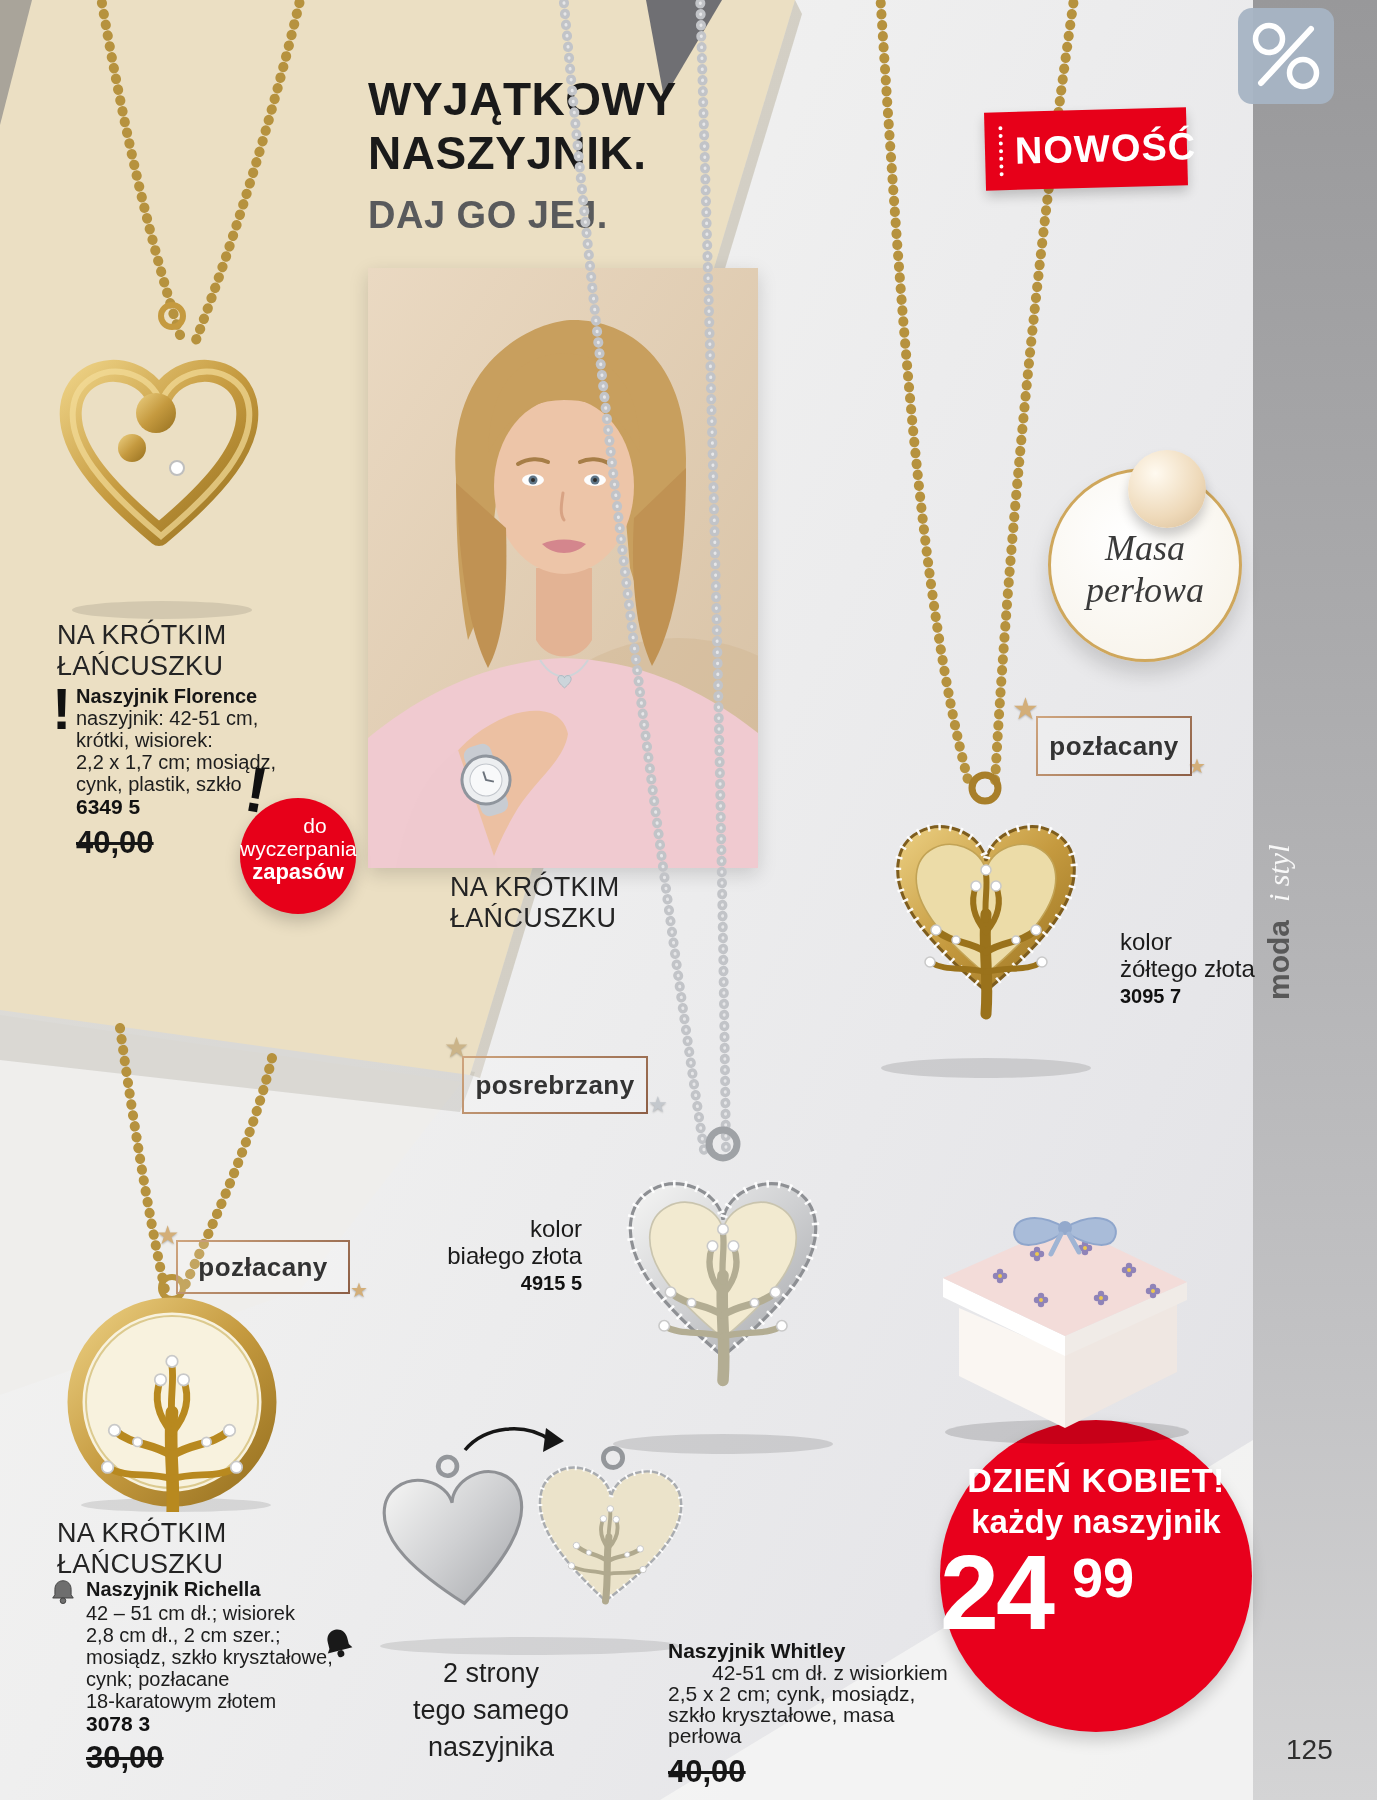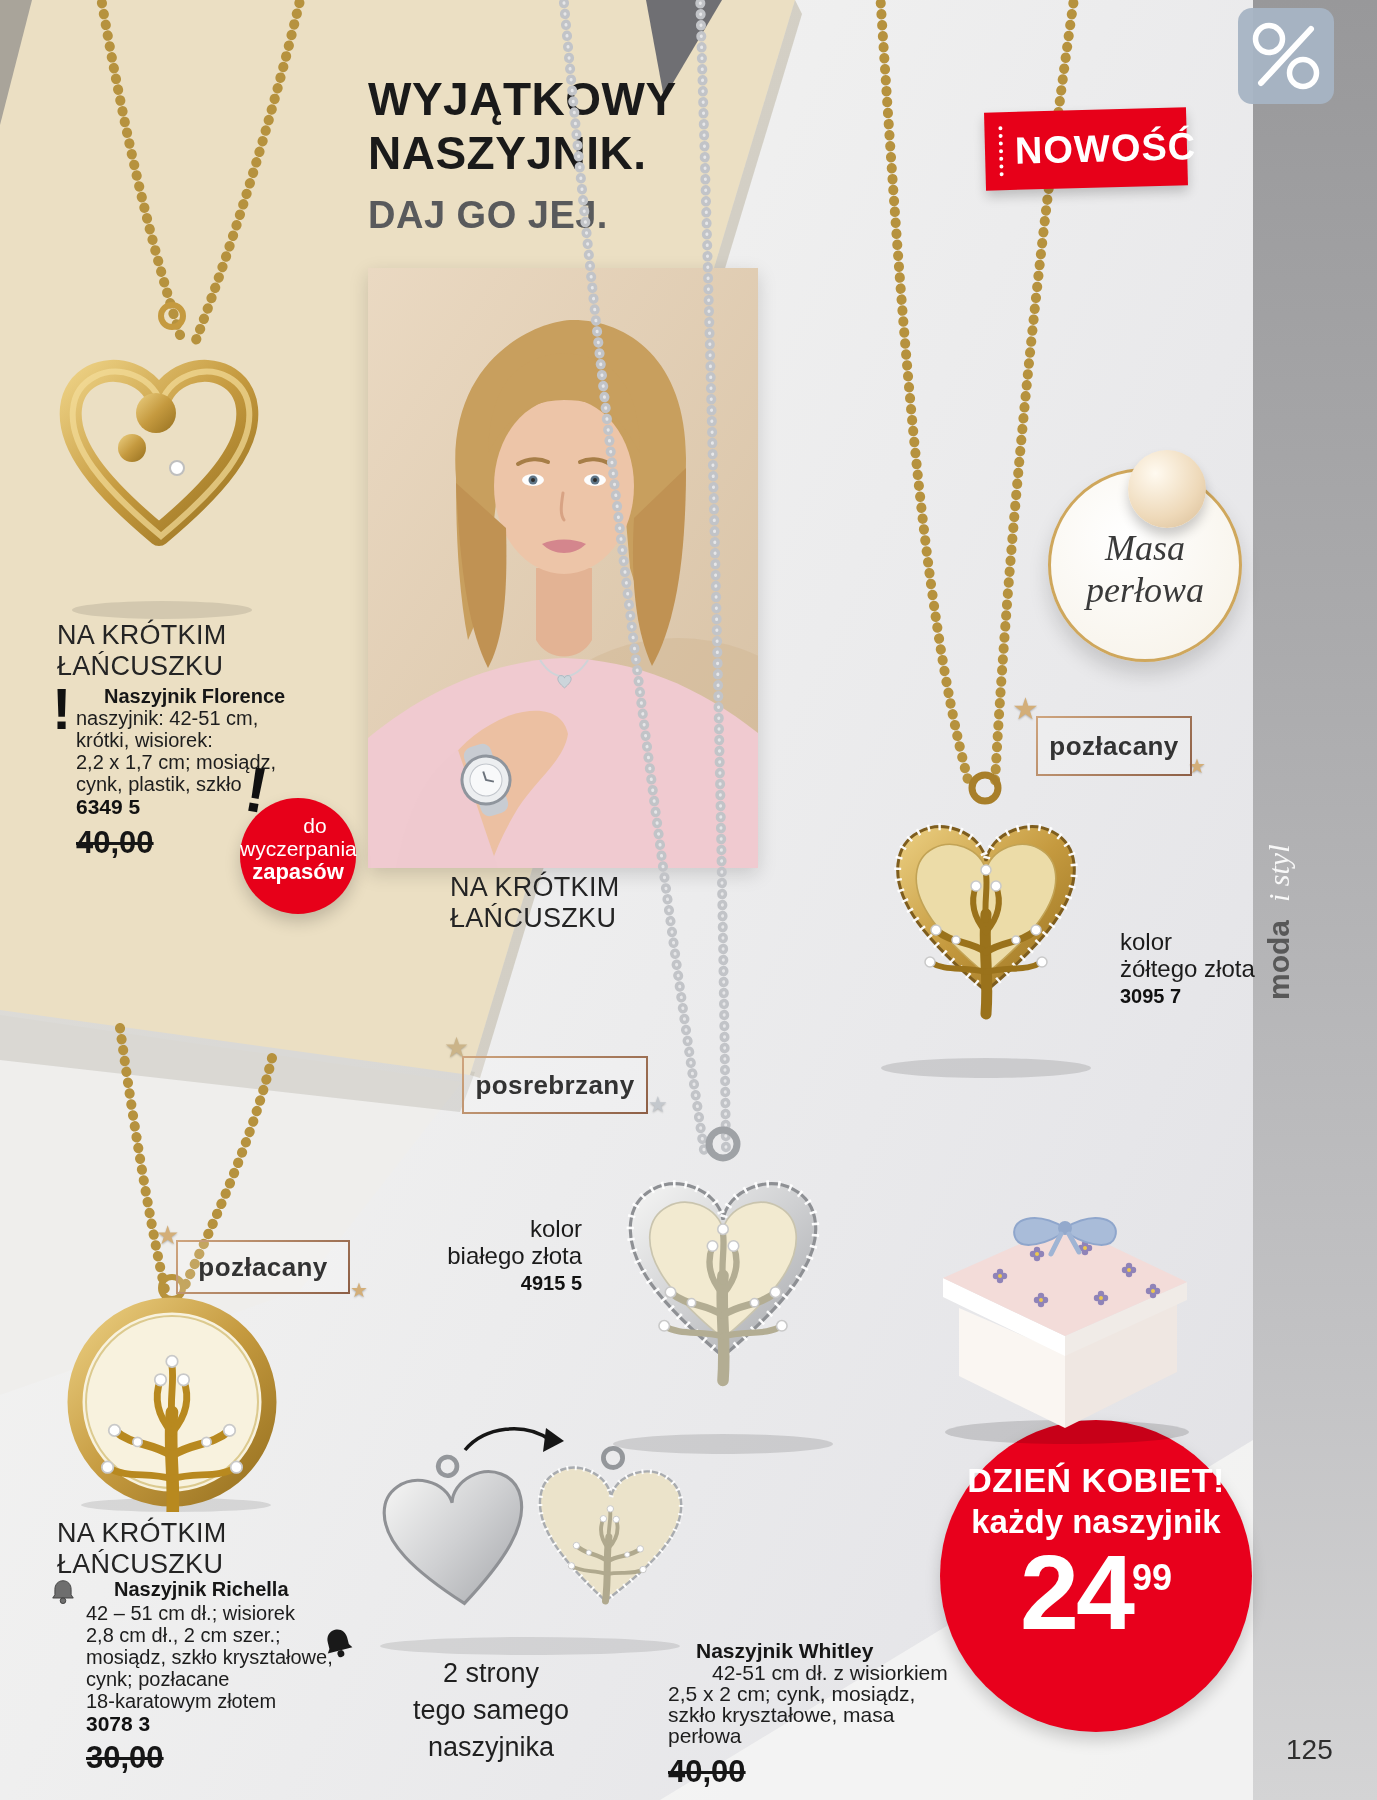--- a/index.html
+++ b/index.html
@@ -1,21 +1,21 @@
 <!DOCTYPE html>
 <html><head>
 <meta charset="utf-8">
 <style>
   html,body{margin:0;padding:0;background:#888;}
   #canvas{position:relative;width:1377px;height:1800px;overflow:hidden;
     background:linear-gradient(115deg,#f7f6f4 0%,#efefef 38%,#e6e6e9 75%,#dfdfe3 100%);
     font-family:"Liberation Sans",sans-serif;color:#1c1c1b;}
   .abs{position:absolute;}
   .heading{font-size:27px;line-height:31px;font-weight:500;letter-spacing:.3px;color:#242424;}
-  .pname{font-weight:700;font-size:20px;line-height:22px;color:#161616;margin-left:28px;}
+  .pname{font-weight:700;font-size:20px;line-height:22px;color:#161616;}
   .pline{font-size:20px;line-height:22px;font-weight:500;color:#1d1d1d;}
   .pcode{font-weight:700;font-size:21px;line-height:24px;color:#111;}
   .oldprice{font-size:31px;font-weight:700;color:#161616;text-decoration:line-through;text-decoration-thickness:3px;}
   .label-box{border:2px solid transparent;border-image:linear-gradient(135deg,#cfa57e,#8d5f46) 1;
     display:flex;align-items:center;justify-content:center;font-weight:700;font-size:26px;
     color:#333;letter-spacing:.4px;background:rgba(255,255,255,.18);}
   .star{position:absolute;line-height:1;text-shadow:0 1px 2px rgba(0,0,0,.25);}
   .badge-circle{border-radius:50%;background:#e70019;color:#fff;text-align:center;box-shadow:0 8px 16px rgba(0,0,0,.18);}
   .hdr1{font-size:46px;line-height:1;font-weight:800;color:#1a1a1a;letter-spacing:.5px;}
   .hdr3{font-size:38px;line-height:1;font-weight:700;color:#595a5c;letter-spacing:.5px;}
@@ -293,23 +293,23 @@
   </div>
 
   <svg class="abs" width="32" height="32" viewBox="0 0 24 24" style="left:322px;top:1626px;transform:rotate(-14deg);">
     <use href="#bellshape" fill="#191919"></use>
   </svg>
 
   <div class="abs badge-circle" style="left:940px;top:1420px;width:312px;height:312px;background:#e8001c;">
     <div style="padding-top:40px;">
       <div class="cena-line" style="font-size:34px;font-weight:800;line-height:40px;letter-spacing:.5px;">DZIEŃ KOBIET!</div>
       <div class="cena-line" style="font-size:33px;font-weight:700;line-height:44px;">każdy naszyjnik</div>
-      <div style="display:flex;justify-content:center;align-items:flex-start;margin-top:2px;">
+      <div style="display:flex;align-items:flex-start;margin-top:2px;">
         <span class="cena-line" style="font-size:106px;font-weight:800;line-height:92px;letter-spacing:-3px;">24</span>
-        <span class="cena-line" style="font-size:36px;font-weight:800;line-height:56px;margin-top:4px;margin-left:0;">99</span>
+        <span class="cena-line" style="font-size:56px;font-weight:800;line-height:56px;margin-top:4px;margin-left:20px;">99</span>
       </div>
     </div>
   </div>
 
   <svg class="abs" width="295" height="250" viewBox="0 0 295 250" style="left:915px;top:1196px;">
     <ellipse cx="152" cy="236" rx="122" ry="12" fill="rgba(0,0,0,.14)"></ellipse>
     <polygon points="150,158 262,106 262,176 150,232" fill="#efe7e2"></polygon>
     <polygon points="44,112 150,158 150,232 44,180" fill="#faf6f2"></polygon>
     <polygon points="28,82 150,140 150,160 28,101" fill="#ffffff"></polygon>
     <polygon points="150,140 272,86 272,104 150,160" fill="#f0ebe7"></polygon>

